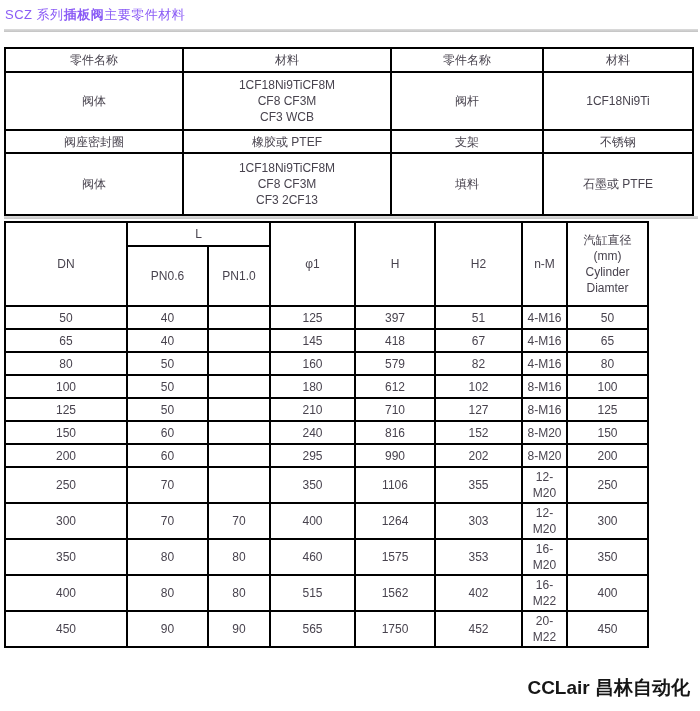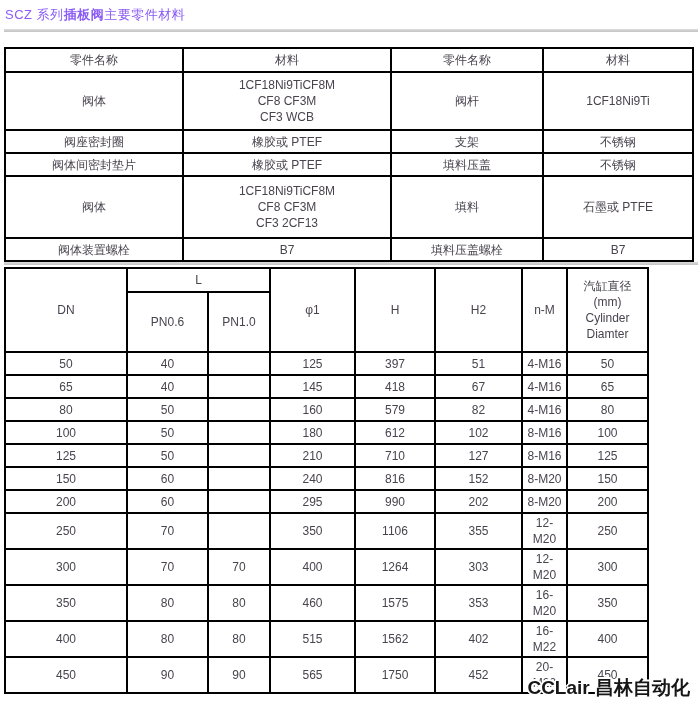--- a/index.html
+++ b/index.html
@@ -88,39 +88,27 @@
 CF3 WCB</td>
       <td>阀杆</td>
       <td>1CF18Ni9Ti</td>
     </tr>
     <tr class="r23">
       <td>阀座密封圈</td>
       <td>橡胶或 PTEF</td>
       <td>支架</td>
       <td>不锈钢</td>
     </tr>
-    <tr class="r23">
-      <td>阀体间密封垫片</td>
-      <td>橡胶或 PTEF</td>
-      <td>填料压盖</td>
-      <td>不锈钢</td>
-    </tr>
     <tr class="r62">
       <td>阀体</td>
       <td>1CF18Ni9TiCF8M
 CF8 CF3M
 CF3 2CF13</td>
       <td>填料</td>
       <td>石墨或 PTFE</td>
-    </tr>
-    <tr class="r23">
-      <td>阀体装置螺栓</td>
-      <td>B7</td>
-      <td>填料压盖螺栓</td>
-      <td>B7</td>
     </tr>
   </tbody>
     </table>
 
   <div class="rule"></div>
 
   <table class="dims">
     <colgroup>
         <col style="width:122px">
         <col style="width:81px">

